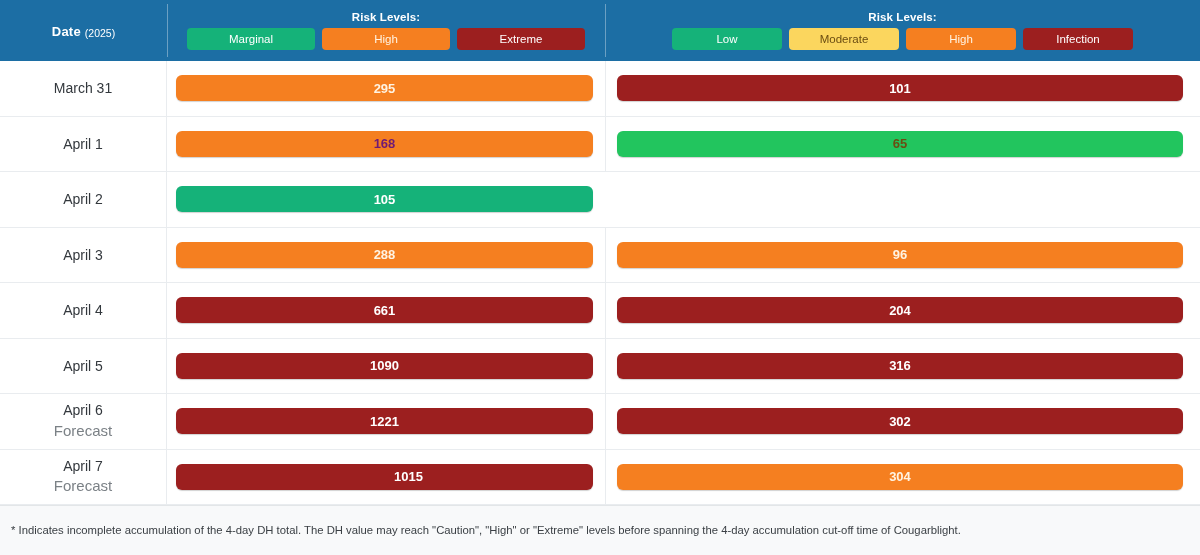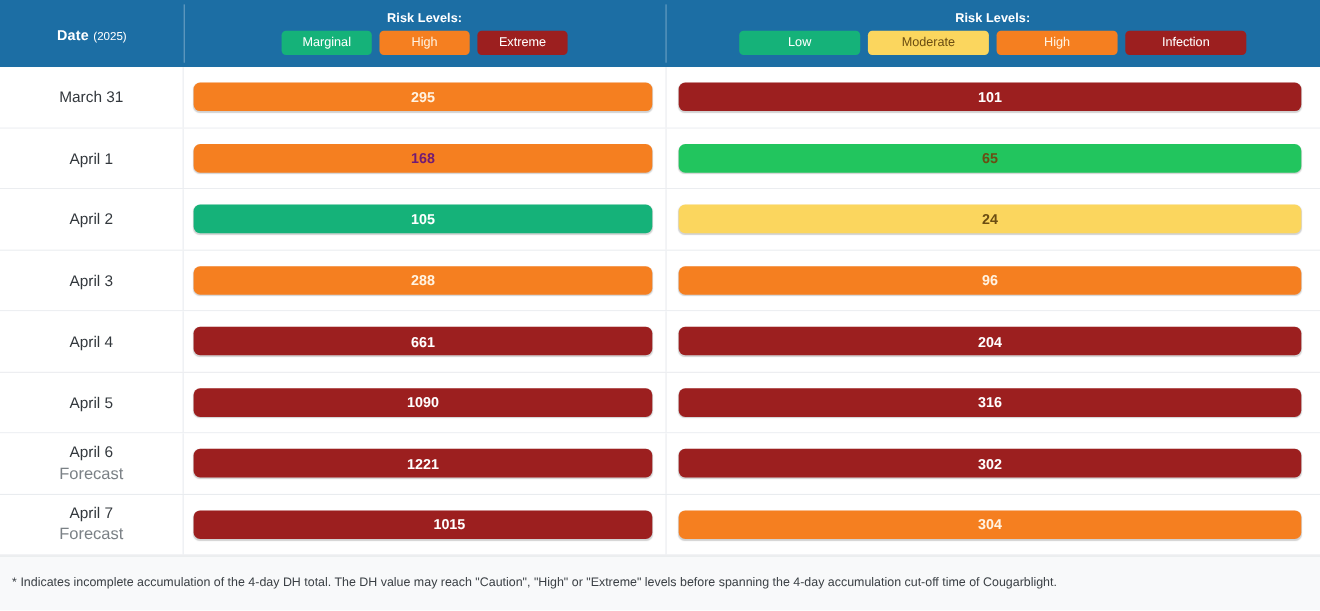--- a/index.html
+++ b/index.html
@@ -86,21 +86,21 @@
   .legend-chip {
     height: 22px;
     line-height: 22px;
     border-radius: 4px;
     font-size: 11.5px;
     text-align: center;
     font-weight: normal;
     padding: 0 6px;
   }
 
-  .chip-w-a { width: 82px; }
+  .chip-w-a { width: 128px; }
   .chip-w-b { width: 110px; }
 
   
   .tbody { flex: 1 1 auto; display: flex; flex-direction: column; }
 
   .tr {
     display: flex;
     height: 54.4px;
     flex: 1 1 0;
     border-bottom: 1px solid #e9ecef;
@@ -231,23 +231,20 @@
           <div class="bar" style="background: #22c55e; color: rgb(107, 77, 18);">65</div>
         </div>
       </div>
       <div class="tr">
         <div class="td td-date">
           <span class="date-main">April 2</span>
         </div>
         <div class="td td-bar-a">
           <div class="bar" style="background: rgb(21, 178, 121); color: rgb(255, 255, 255);">105</div>
         </div>
-        <div class="td td-bar-b">
-          <div class="bar" style="background: rgb(251, 214, 94); color: rgb(107, 77, 18);">24</div>
-        </div>
       </div>
       <div class="tr">
         <div class="td td-date">
           <span class="date-main">April 3</span>
         </div>
         <div class="td td-bar-a">
           <div class="bar" style="background: rgb(245, 127, 32); color: rgb(255, 243, 226);">288</div>
         </div>
         <div class="td td-bar-b">
           <div class="bar" style="background: rgb(245, 127, 32); color: rgb(255, 243, 226);">96</div>

